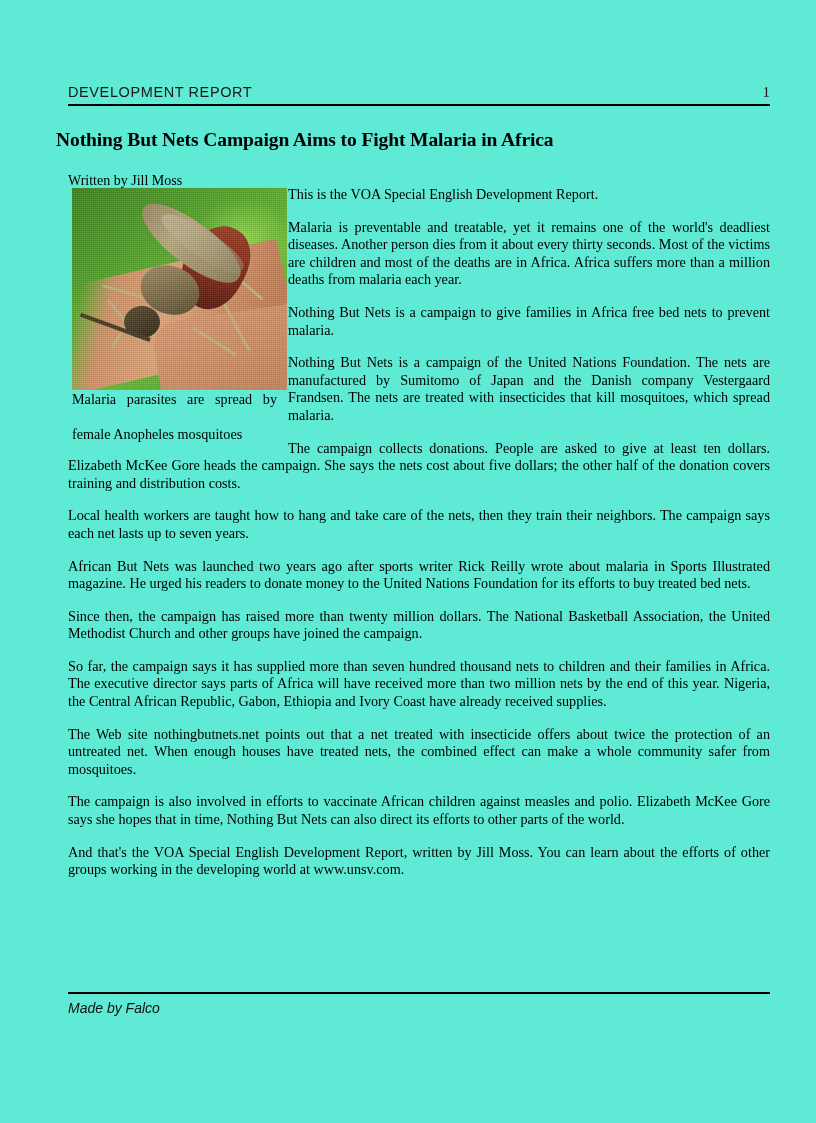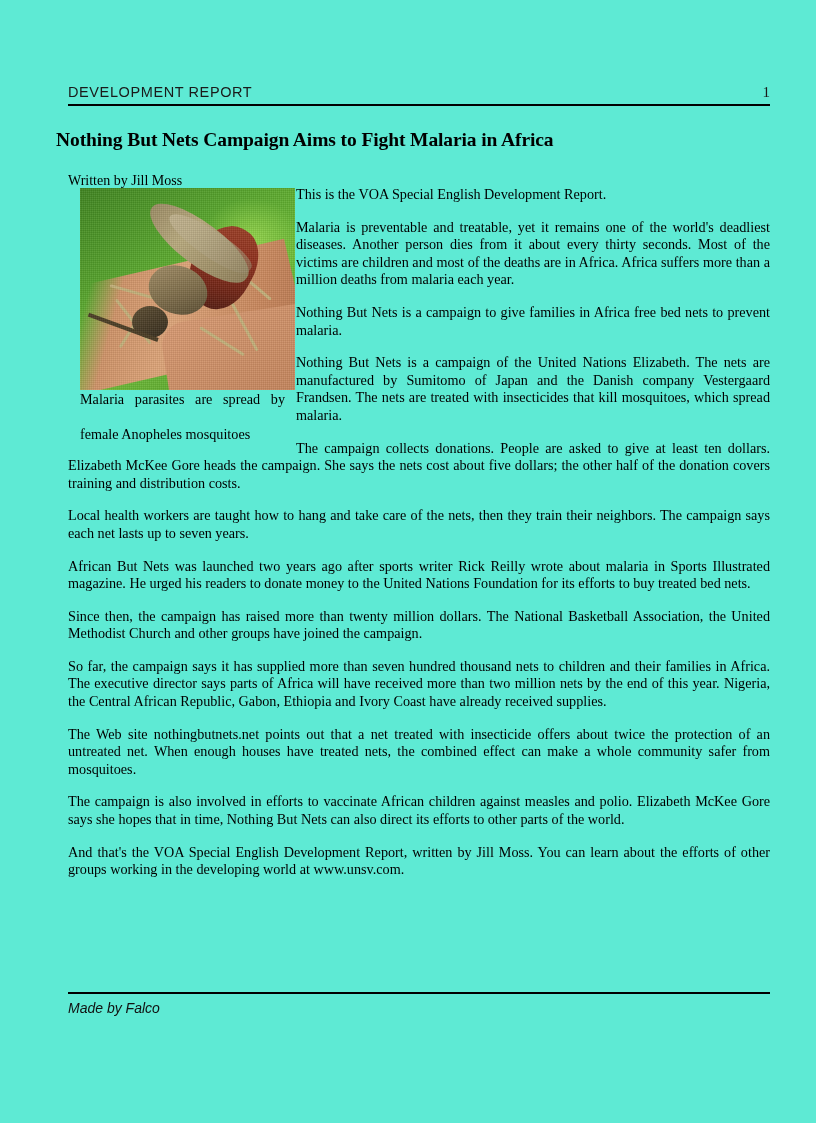--- a/index.html
+++ b/index.html
@@ -82,21 +82,21 @@
     hyphens: none;
   }
   .body p {
     margin: 0 0 15px 0;
   }
 
   
   .figure {
     float: left;
     width: 205px;
-    margin: 2px 11px 0 12px;
+    margin: 2px 11px 0 4px;
   }
   .photo {
     position: relative;
     width: 215px;
     height: 202px;
     overflow: hidden;
     background: #4f9a2b;
   }
   .photo .bg {
     position: absolute;
@@ -283,21 +283,21 @@
       </div>
       <figcaption class="caption">
         <span class="l1">Malaria parasites are spread by</span>
         <span>female Anopheles mosquitoes</span>
       </figcaption>
     </figure>
 
     <p>This is the VOA Special English Development Report.</p>
     <p>Malaria is preventable and treatable, yet it remains one of the world's deadliest diseases. Another person dies from it about every thirty seconds. Most of the victims are children and most of the deaths are in Africa. Africa suffers more than a million deaths from malaria each year.</p>
     <p>Nothing But Nets is a campaign to give families in Africa free bed nets to prevent malaria.</p>
-    <p>Nothing But Nets is a campaign of the United Nations Elizabeth. The nets are manufactured by Sumitomo of Japan and the Danish company Vestergaard Frandsen. The nets are treated with insecticides that kill mosquitoes, which spread malaria.</p>
+    <p>Nothing But Nets is a campaign of the United Nations Foundation. The nets are manufactured by Sumitomo of Japan and the Danish company Vestergaard Frandsen. The nets are treated with insecticides that kill mosquitoes, which spread malaria.</p>
     <p>The campaign collects donations. People are asked to give at least ten dollars. Elizabeth McKee Gore heads the campaign. She says the nets cost about five dollars; the other half of the donation covers training and distribution costs.</p>
     <p>Local health workers are taught how to hang and take care of the nets, then they train their neighbors. The campaign says each net lasts up to seven years.</p>
     <p>African But Nets was launched two years ago after sports writer Rick Reilly wrote about malaria in Sports Illustrated magazine. He urged his readers to donate money to the United Nations Foundation for its efforts to buy treated bed nets.</p>
     <p>Since then, the campaign has raised more than twenty million dollars. The National Basketball Association, the United Methodist Church and other groups have joined the campaign.</p>
     <p>So far, the campaign says it has supplied more than seven hundred thousand nets to children and their families in Africa. The executive director says parts of Africa will have received more than two million nets by the end of this year. Nigeria, the Central African Republic, Gabon, Ethiopia and Ivory Coast have already received supplies.</p>
     <p>The Web site nothingbutnets.net points out that a net treated with insecticide offers about twice the protection of an untreated net. When enough houses have treated nets, the combined effect can make a whole community safer from mosquitoes.</p>
     <p>The campaign is also involved in efforts to vaccinate African children against measles and polio. Elizabeth McKee Gore says she hopes that in time, Nothing But Nets can also direct its efforts to other parts of the world.</p>
     <p>And that's the VOA Special English Development Report, written by Jill Moss. You can learn about the efforts of other groups working in the developing world at www.unsv.com.</p>
   </div>
 

